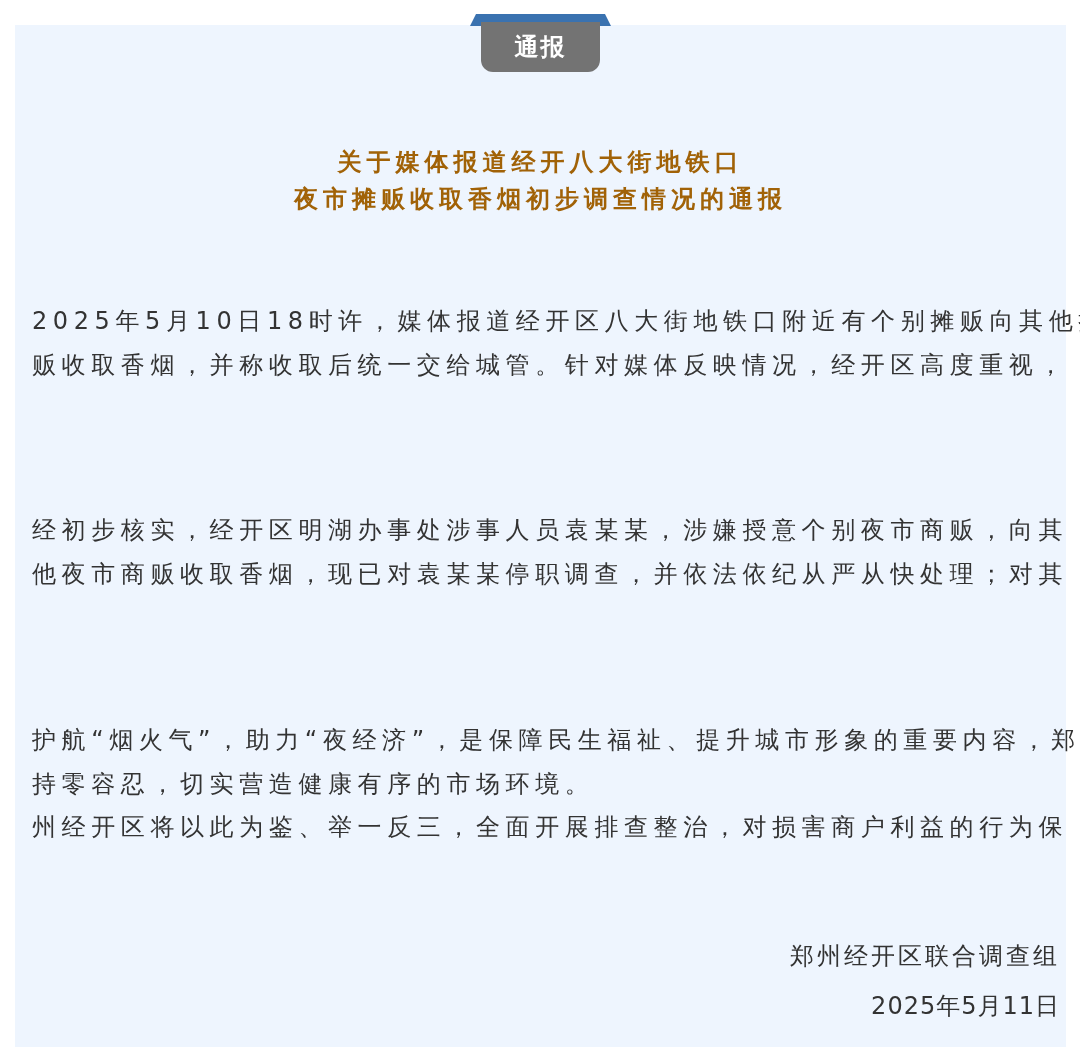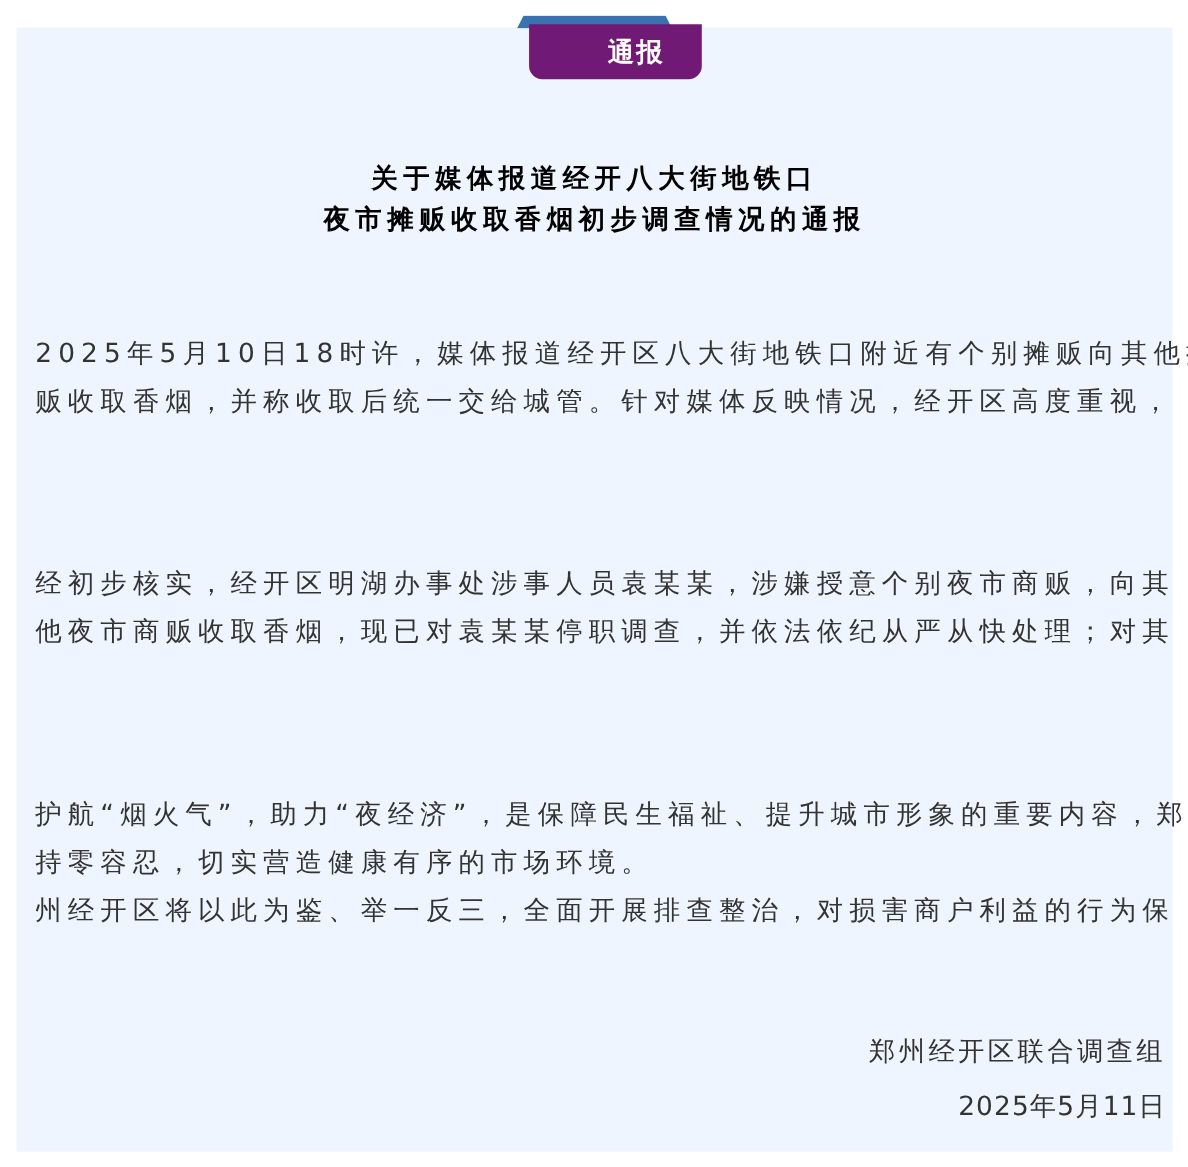--- a/index.html
+++ b/index.html
@@ -37,37 +37,36 @@
       height: 12px;
       background: #3a72b0;
       clip-path: polygon(6px 0, 135px 0, 141px 12px, 0 12px);
     }
     .badge-body {
       position: absolute;
       left: 11px;
       top: 8px;
       width: 119px;
       height: 50px;
-      background: #701a75;
+      background: #737373;
       border-radius: 0 0 12px 12px;
       display: flex;
       align-items: center;
       justify-content: center;
       color: #ffffff;
       font-weight: bold;
       font-size: 24px;
       letter-spacing: 2px;
-      padding-left: 38px;
     }
     .title {
       position: absolute;
       left: 15px;
       width: 1051px;
       text-align: center;
-      color: #000000;
+      color: #a16207;
       font-weight: bold;
       font-size: 24px;
       letter-spacing: 5px;
       line-height: 30px;
       white-space: nowrap;
     }
     .title.l1 { top: 147px; }
     .title.l2 { top: 184px; text-align: center; }
     .para {
       position: absolute;

